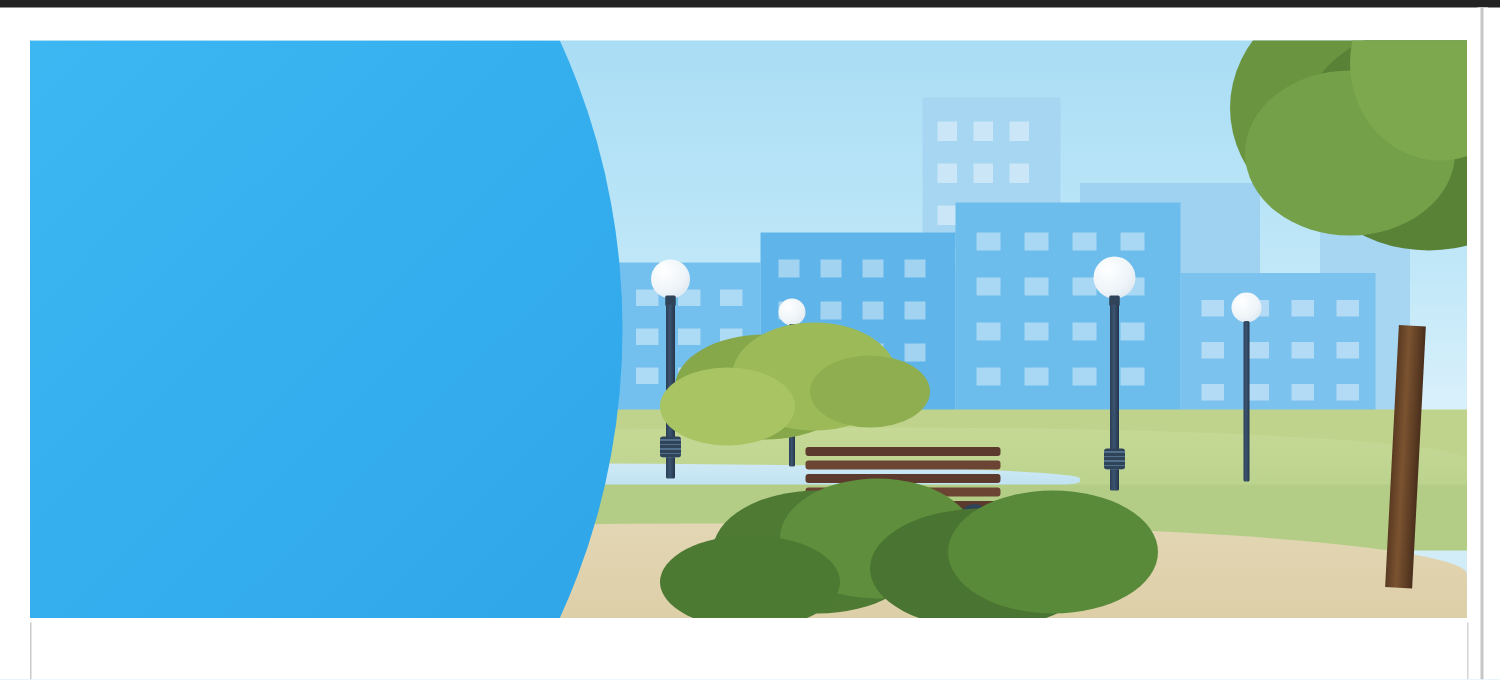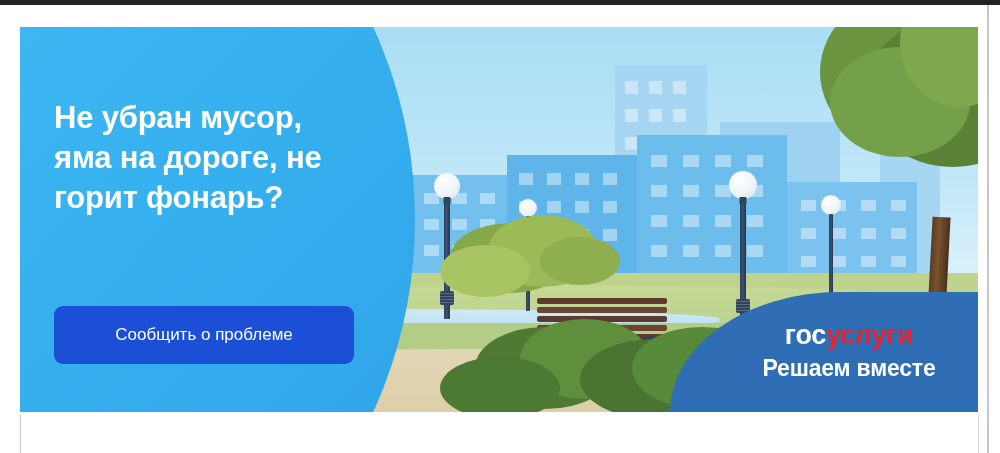--- a/index.html
+++ b/index.html
@@ -370,25 +370,19 @@
     <div class="bush" style="left:420px;top:330px;width:120px;height:62px;background:#4c7a33;"></div>
 
     <div class="tree-trunk" style="left:908px;top:190px;width:18px;height:175px;transform:rotate(3deg);"></div>
     <div class="tree-crown" style="left:800px;top:-40px;width:200px;height:170px;background:#6a9440;"></div>
     <div class="tree-crown" style="left:845px;top:-10px;width:175px;height:150px;background:#598236;"></div>
     <div class="tree-crown" style="left:810px;top:20px;width:140px;height:110px;background:#74a049;"></div>
     <div class="tree-crown" style="left:880px;top:-50px;width:120px;height:130px;background:#7da84e;"></div>
 
     <div class="left-panel"></div>
 
-    <h1 class="headline">Не убран мусор, яма на дороге, не горит фонарь?</h1>
-    <button class="cta">Сообщить о проблеме</button>
-
-    <div class="logo-panel">
-      <div class="logo-word"><span class="w">гос</span><span class="r">услуги</span></div>
-      <div class="logo-tag">Решаем вместе</div>
-    </div>
+
 
   </div>
 
   <div class="content-card"></div>
 
 </div>
 
 </body></html>

